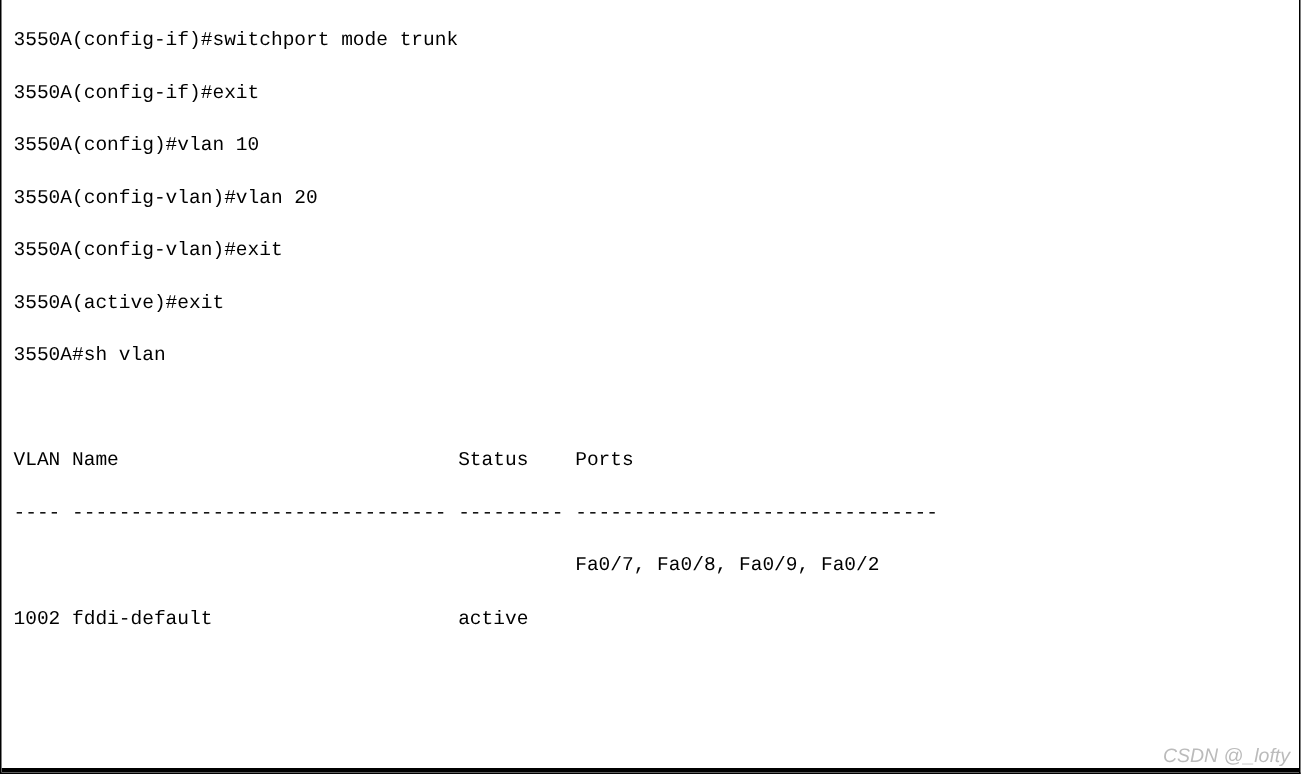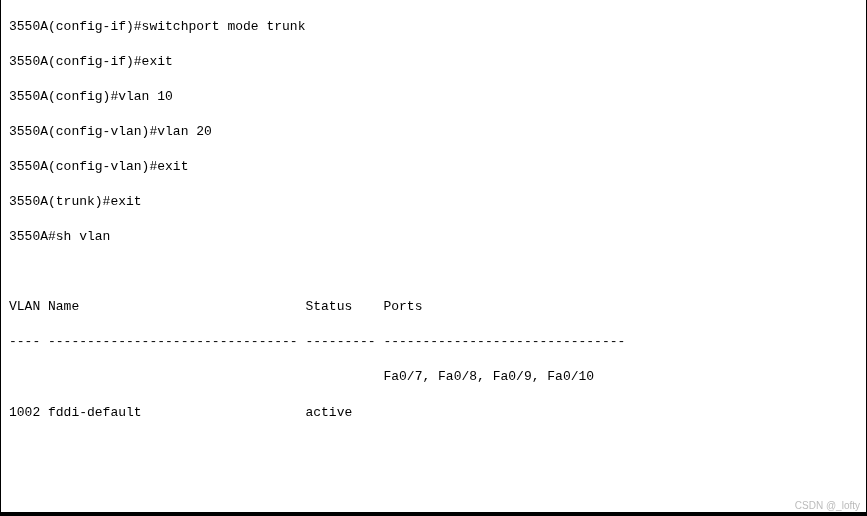--- a/index.html
+++ b/index.html
@@ -20,46 +20,47 @@
       white-space: pre;
       line-height: 1.35;
     }
     .line { display: block; }
     .watermark {
       position: absolute;
       right: 6px;
       bottom: 4px;
       color: #bbb;
       font-family: Arial, sans-serif;
-      font-size: 10px;
+      font-size: 13px;
+      font-style: italic;
     }
     .bottom-bar {
       position: absolute;
       bottom: 0;
       left: 0;
       right: 0;
       height: 3px;
       background: #000;
     }
   </style>
 </head>
 <body>
 
 <div class="terminal">
 <span class="line">3550A(config-if)#switchport mode trunk</span>
 <span class="line">3550A(config-if)#exit</span>
 <span class="line">3550A(config)#vlan 10</span>
 <span class="line">3550A(config-vlan)#vlan 20</span>
 <span class="line">3550A(config-vlan)#exit</span>
-<span class="line">3550A(trunk)#exit</span>
+<span class="line">3550A(active)#exit</span>
 <span class="line">3550A#sh vlan</span>
 <span class="line"> </span>
 <span class="line">VLAN Name                             Status    Ports</span>
 <span class="line">---- -------------------------------- --------- -------------------------------</span>
-<span class="line">                                                Fa0/7, Fa0/8, Fa0/9, Fa0/10</span>
+<span class="line">                                                Fa0/7, Fa0/8, Fa0/9, Fa0/2</span>
 <span class="line">1002 fddi-default                     active    </span>
 
 
 
 
 
 
 
 
 

